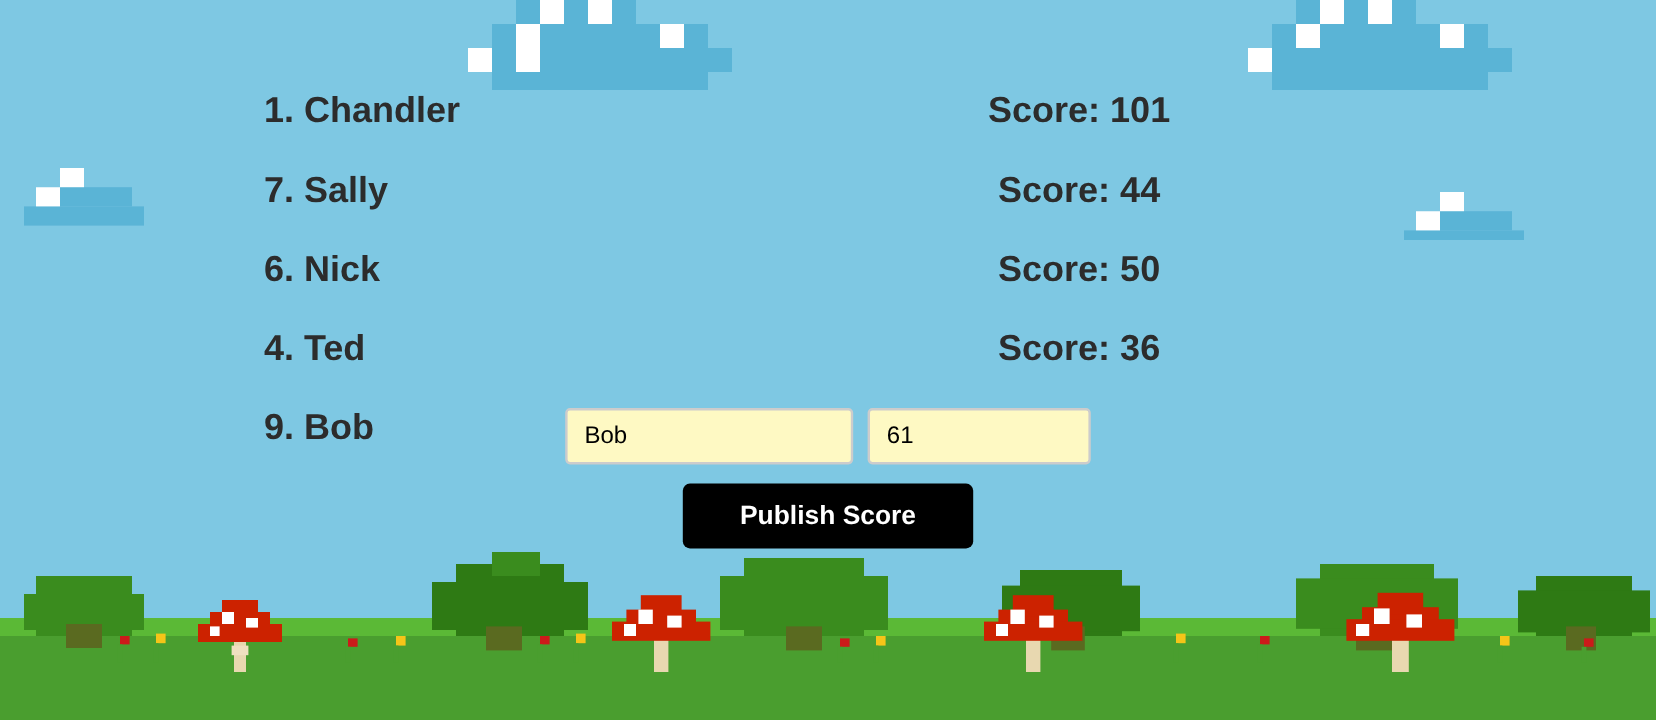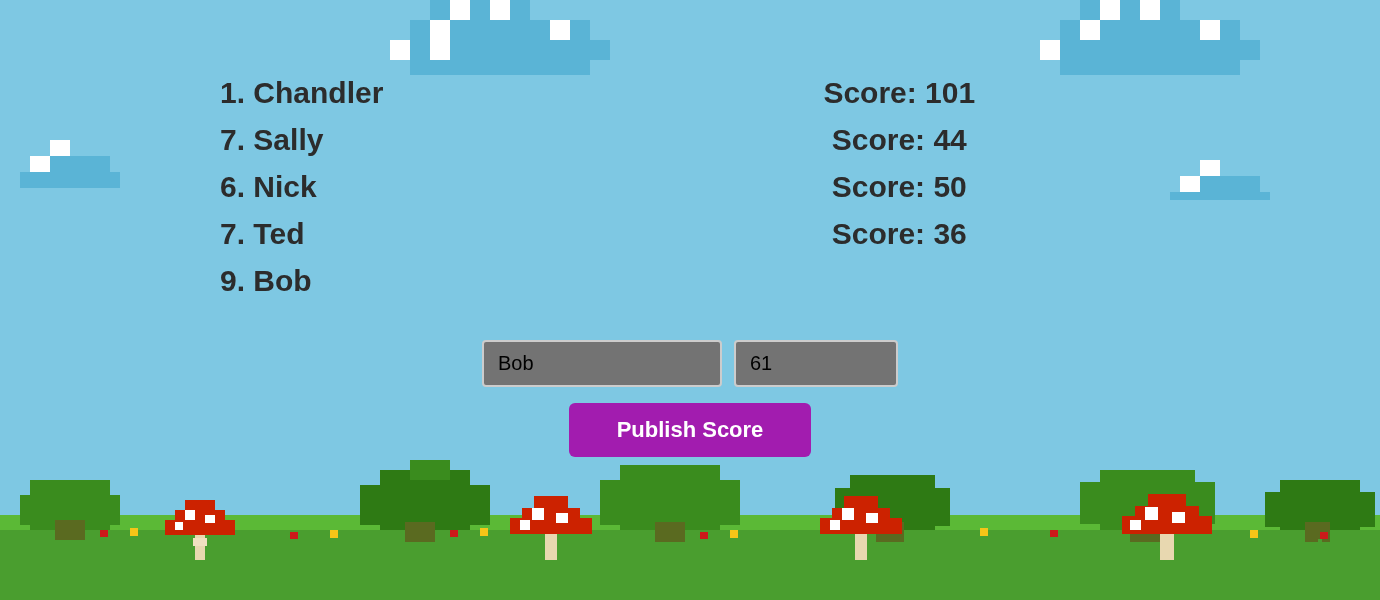--- a/index.html
+++ b/index.html
@@ -33,21 +33,21 @@
       position: absolute;
       top: 70px;
       left: 220px;
       display: flex;
       gap: 120px;
     }
 
     .names-col, .scores-col {
       display: flex;
       flex-direction: column;
-      gap: 2px;
+      gap: 21px;
     }
 
     .leaderboard-entry {
       font-size: 30px;
       font-weight: bold;
       color: #2c2c2c;
       line-height: 1.5;
     }
 
     
@@ -65,29 +65,29 @@
     .input-row {
       display: flex;
       gap: 12px;
     }
 
     .input-field {
       border: 2px solid #ccc;
       border-radius: 4px;
       padding: 10px 14px;
       font-size: 20px;
-      background: #737373;
+      background: #fef9c3;
       outline: none;
     }
 
     .input-name { width: 240px; }
-    .input-score { width: 164px; }
+    .input-score { width: 186px; }
 
     .publish-btn {
-      background: #a21caf;
+      background: #000000;
       color: white;
       border: none;
       border-radius: 6px;
       padding: 14px 48px;
       font-size: 22px;
       font-weight: bold;
       cursor: pointer;
     }
 
     
@@ -144,21 +144,21 @@
     <rect x="1170" y="192" width="100" height="16" fill="#5ab4d6"></rect>
     <rect x="1200" y="160" width="20" height="16" fill="white"></rect>
     <rect x="1180" y="176" width="20" height="16" fill="white"></rect>
   </svg>
 
   <div class="leaderboard">
     <div class="names-col">
       <div class="leaderboard-entry">1. Chandler</div>
       <div class="leaderboard-entry">7. Sally</div>
       <div class="leaderboard-entry">6. Nick</div>
-      <div class="leaderboard-entry">7. Ted</div>
+      <div class="leaderboard-entry">4. Ted</div>
       <div class="leaderboard-entry">9. Bob</div>
     </div>
     <div class="scores-col" style="margin-left:320px;align-items:center;">
       <div class="leaderboard-entry">Score: 101</div>
       <div class="leaderboard-entry">Score: 44</div>
       <div class="leaderboard-entry">Score: 50</div>
       <div class="leaderboard-entry">Score: 36</div>
     </div>
   </div>
 

